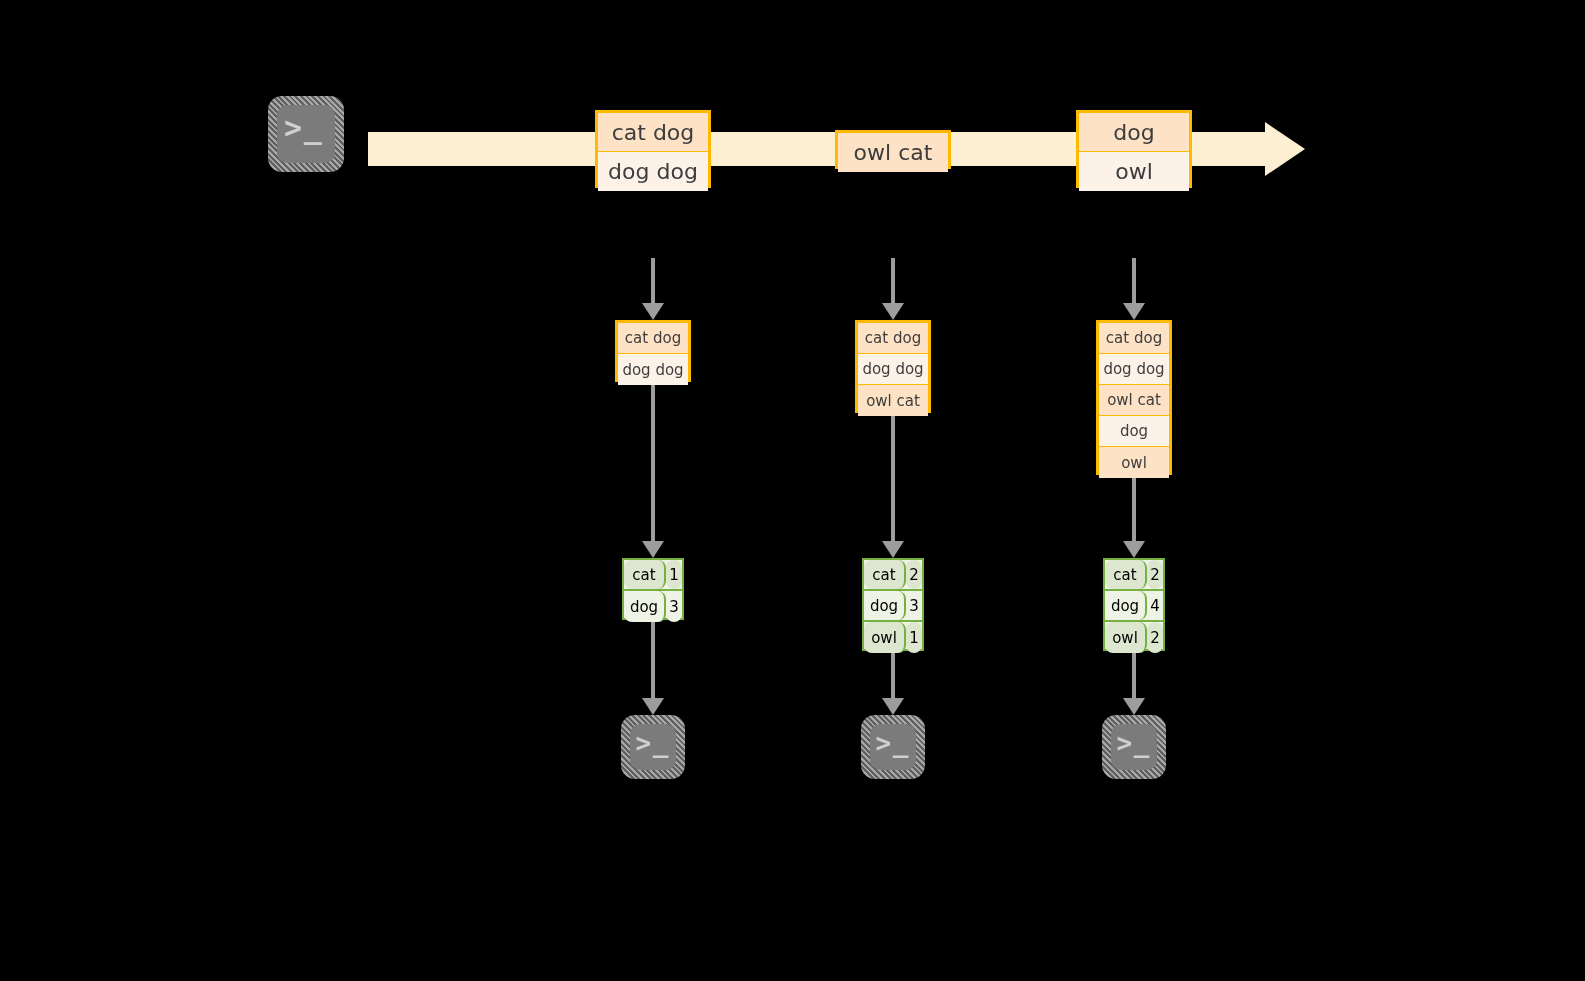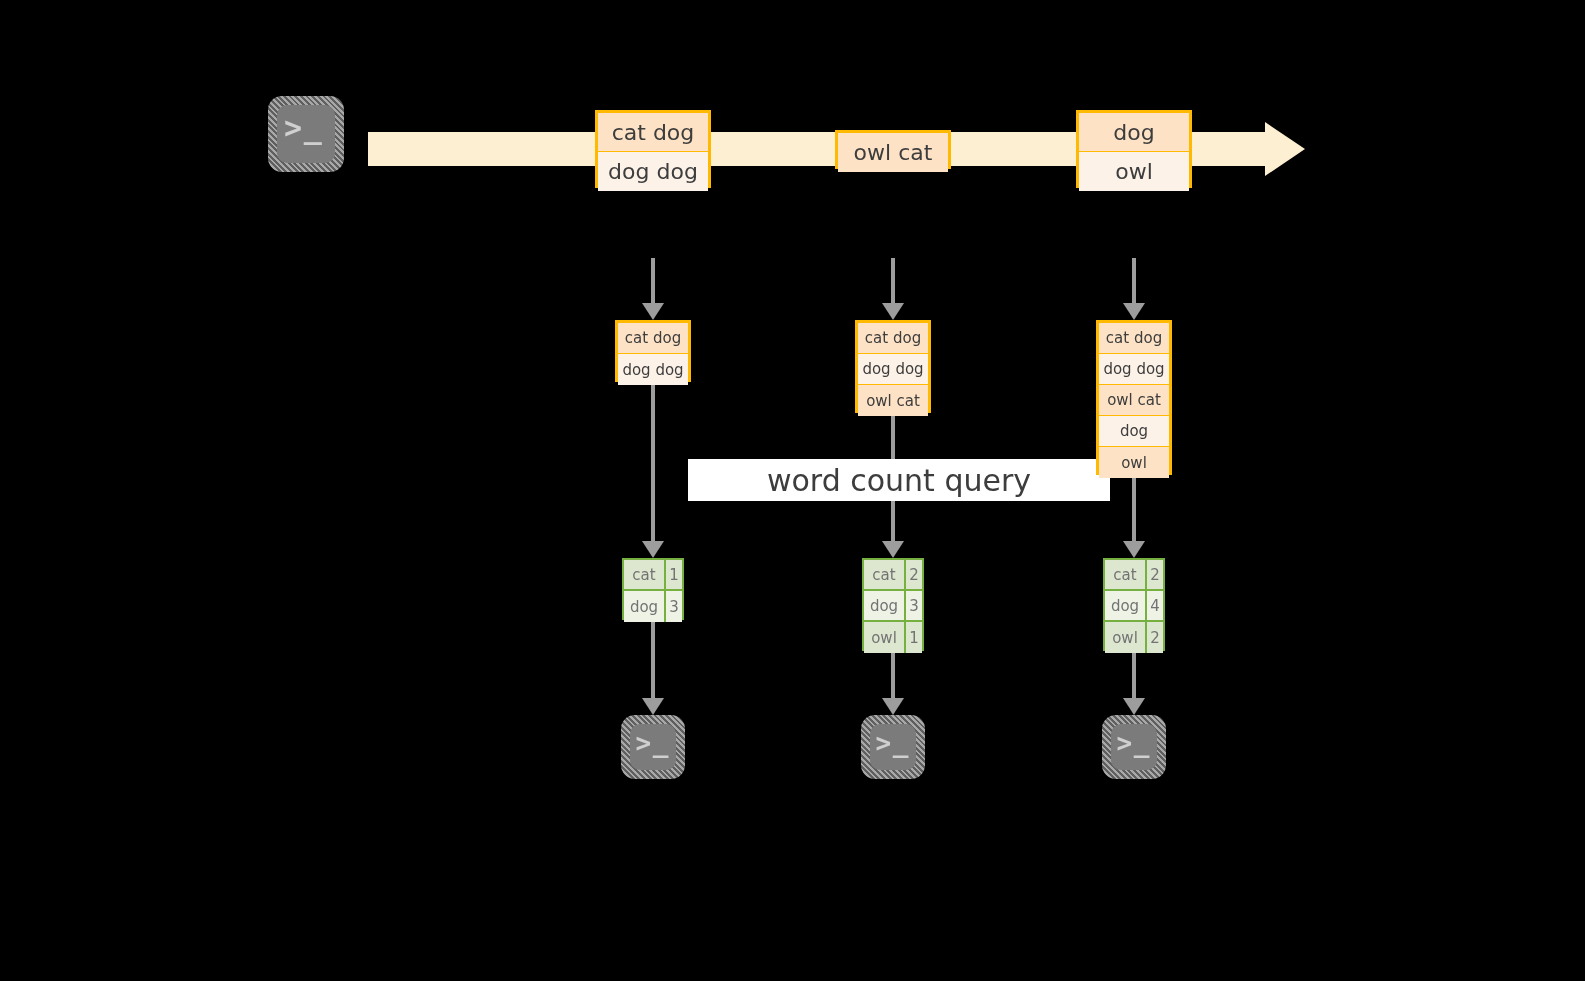--- a/index.html
+++ b/index.html
@@ -105,22 +105,23 @@
     display: flex;
     box-sizing: border-box;
     border-bottom: 2px solid #76b041;
   }
   .res-row:last-child { border-bottom: none; }
   .res-cell {
     box-sizing: border-box;
     display: flex;
     align-items: center;
     justify-content: center;
-    color: #737373;
+    color: #000000;
     white-space: nowrap;
+    border-radius: 8px;
   }
   .res-word { border-right: 2px solid #76b041; }
   .res-row.shade-a .res-cell { background: #dde7d0; }
   .res-row.shade-b .res-cell { background: #eef3e6; }
 
   
   .conn {
     position: absolute;
     background: #9d9d9d;
     width: 4px;
@@ -287,16 +288,13 @@
         <div class="res-cell res-count" style="flex: 1 1 0%; font-size: 15px;">2</div>
       </div>
     </div>
     <div class="conn" style="left: 1132px; top: 651px; height: 47px;"></div>
     <div class="arrowhead" style="left: 1123px; top: 698px;"></div>
     <div class="terminal" style="left: 1102px; top: 715px; width: 64px; height: 64px;">
       <div class="hatch"></div>
       <div class="face"></div>
       <div class="prompt" style="font-size: 26px;">&gt;_</div>
     </div>
-    <div class="query-band" style="left: 688px; top: 459px; width: 422px; height: 42px;">
-      <span style="font-size: 30px;">word count query</span>
-    </div>
   </div>
 
 </body></html>

